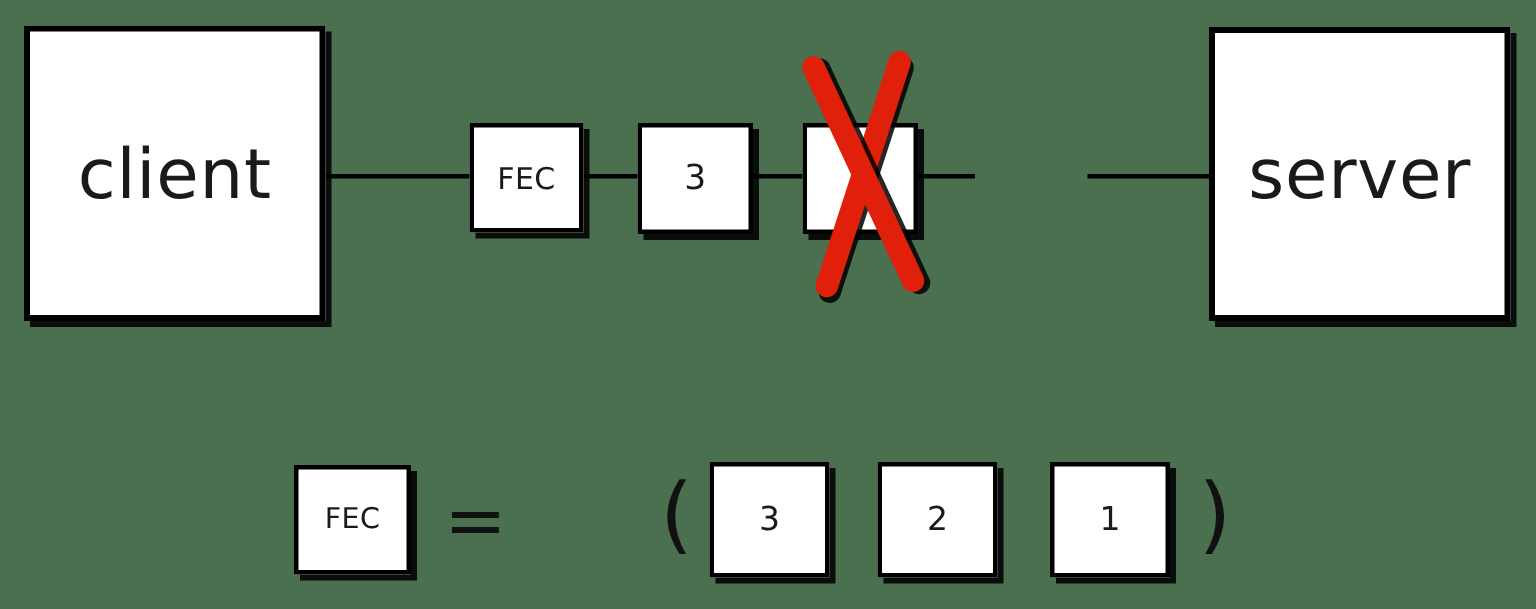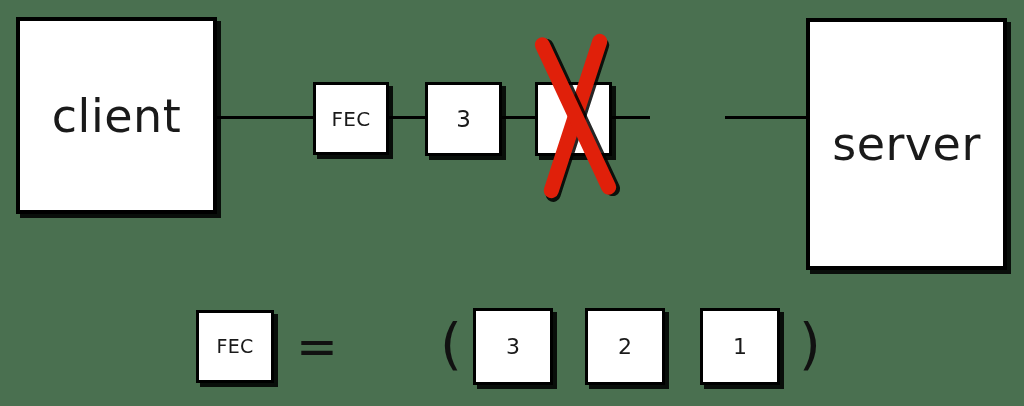--- a/index.html
+++ b/index.html
@@ -122,21 +122,21 @@
 
     <div class="stroke" style="left:48px; top:5px; width:15px; height:172px;
                 background:#e0200a;
                 transform: rotate(18deg); transform-origin: 50% 50%;"></div>
 
     <div class="stroke" style="left:48px; top:5px; width:15px; height:172px;
                 background:#e0200a;
                 transform: rotate(-25deg); transform-origin: 50% 50%;"></div>
   </div>
 
-  <div class="box endpoint" style="left:806px; top:18px; width:201px; height:252px;">
+  <div class="box endpoint" style="left:806px; top:18px; width:201px; height:196px;">
     <span>server</span>
   </div>
 
   <div class="box formula small-label" style="left:196px; top:310px; width:78px; height:73px;">
     <span>FEC</span>
   </div>
 
   <div class="formula-text op" style="left:296px; top:322px;">=</div>
 
 

